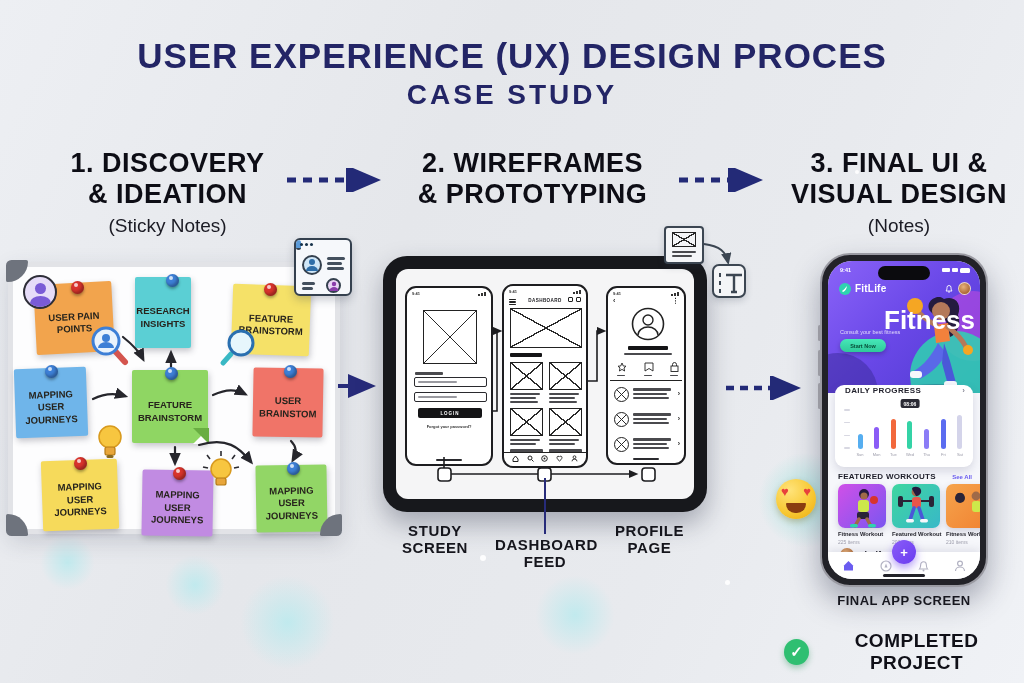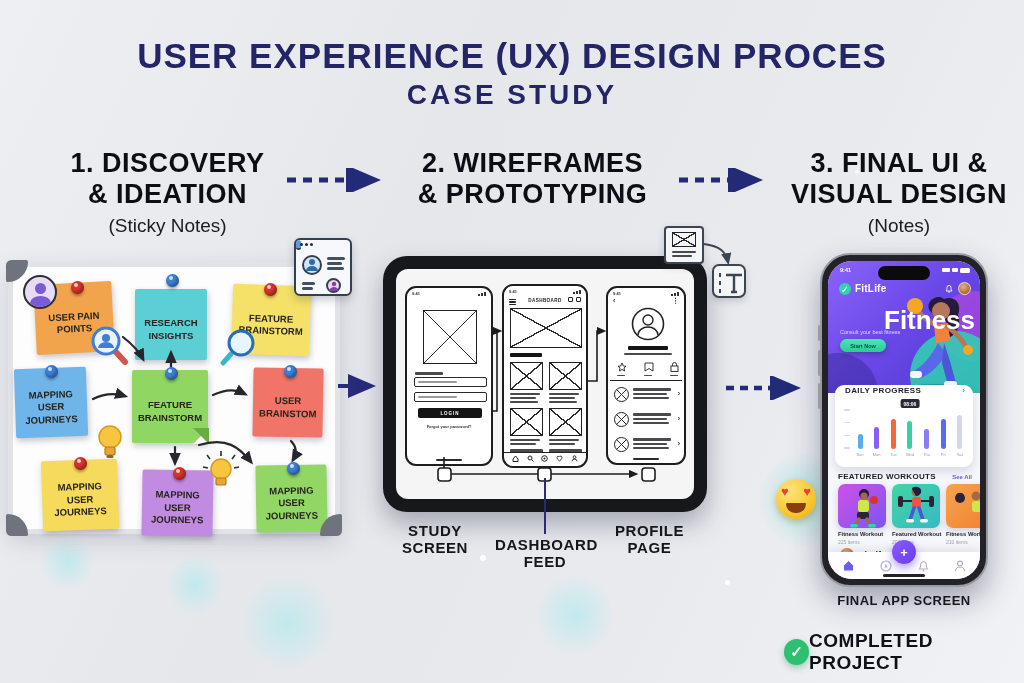--- a/index.html
+++ b/index.html
@@ -165,21 +165,21 @@
   #emoji { position:absolute; left:776px; top:479px; width:40px; height:40px; border-radius:50%;
     background:radial-gradient(circle at 35% 28%,#ffe37a,#f8c832 58%,#eca90f); box-shadow:0 3px 6px rgba(120,90,0,.3); z-index:3;}
   #emoji .he { position:absolute; top:6px; font-size:13px; color:#e8413c; line-height:1; }
   #emoji .mouth { position:absolute; bottom:6px; left:50%; transform:translateX(-50%);
     width:20px; height:10px; background:#8a3d10; border-radius:2px 2px 20px 20px; }
 
   
   #completed { position:absolute; left:784px; top:630px; display:flex; align-items:center; }
   #check-badge { width:26px; height:26px; border-radius:50%; display:flex; align-items:center; justify-content:center;
     color:#fff; font-size:15px; font-weight:700; box-shadow:0 3px 6px rgba(40,150,90,.4); }
-  #completed .txt { font-size:19px; font-weight:800; letter-spacing:.5px; color:#101018; }
+  #completed .txt { font-size:19px; font-weight:800; letter-spacing:.5px; color:#101018;text-align:center; }
 </style>
 </head>
 <body>
 
 <div id="canvas">
 
   <div class="glow" style="left:240px;top:575px;width:95px;height:95px;"></div>
   <div class="glow" style="left:165px;top:555px;width:60px;height:60px;"></div>
   <div class="glow" style="left:535px;top:575px;width:80px;height:80px;"></div>
   <div class="glow" style="left:40px;top:535px;width:55px;height:55px;"></div>
@@ -223,21 +223,21 @@
 
   <div id="whiteboard">
     <div class="wb-corner wb-tl"></div>
     <div class="wb-corner wb-tr"></div>
     <div class="wb-corner wb-bl"></div>
     <div class="wb-corner wb-br"></div>
 
     <div class="note" style="left: 22px; top: 16px; width: 78px; height: 70px; transform: rotate(-3deg); background: rgb(242, 164, 77);">
         <span>USER PAIN POINTS</span>
       </div>
-    <div class="note" style="left: 122px; top: 22px; width: 72px; height: 71px; background: rgb(91, 207, 212);">
+    <div class="note" style="left: 122px; top: 10px; width: 56px; height: 71px; background: rgb(91, 207, 212);">
         <span>RESEARCH INSIGHTS</span>
       </div>
     <div class="note" style="left: 219px; top: 18px; width: 78px; height: 70px; transform: rotate(2deg); background: rgb(245, 225, 104);">
         <span>FEATURE BRAINSTORM</span>
       </div>
     <div class="note" style="left: 2px; top: 101px; width: 72px; height: 69px; transform: rotate(-2deg); background: rgb(111, 181, 234);">
         <span>MAPPING USER JOURNEYS</span>
       </div>
     <div class="note" style="left: 119px; top: 103px; width: 76px; height: 73px; background: rgb(143, 214, 99);">
         <span>FEATURE BRAINSTORM</span>

